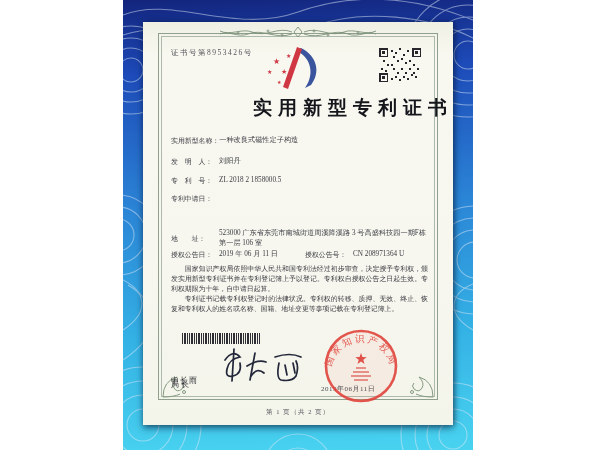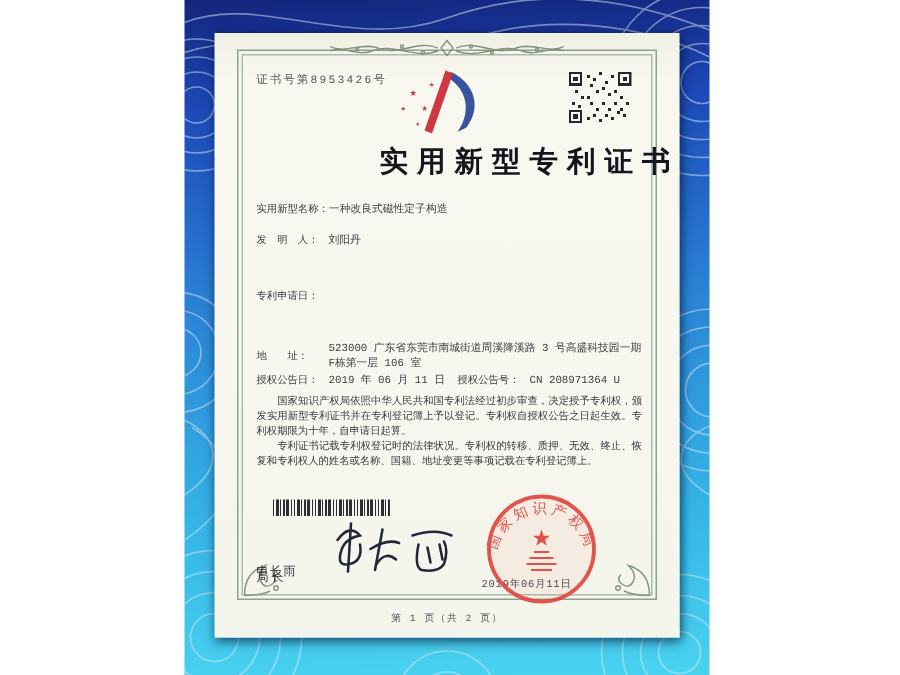--- a/index.html
+++ b/index.html
@@ -3,21 +3,21 @@
 <meta charset="utf-8">
 <style>
   html,body{margin:0;padding:0;}
   body{width:600px;height:450px;background:#ffffff;font-family:"Liberation Serif","DejaVu Serif",serif;}
   .stage{position:relative;width:600px;height:450px;background:#ffffff;overflow:hidden;}
   .photo{position:absolute;left:123px;top:0;width:350px;height:450px;
     background:linear-gradient(178deg,#13257d 0%,#1d4ab8 16%,#2b84d6 45%,#34b2e5 74%,#49d3f0 100%);}
   .swirls{position:absolute;left:0;top:0;width:350px;height:450px;}
   .cert{position:absolute;left:20px;top:22px;width:310px;height:403px;
     background:linear-gradient(180deg,#eff0e4 0%,#f8f8f0 8%,#f7f7ef 60%,#f3f4ea 100%);
-    box-shadow:0 3px 7px rgba(5,20,50,.55),2px 0 5px rgba(5,20,50,.35);font-family:Liberation Mono, monospace;}
+    box-shadow:0 3px 7px rgba(5,20,50,.55),2px 0 5px rgba(5,20,50,.35);}
   .frame{position:absolute;left:15px;right:15px;top:11px;bottom:25px;border:1.6px solid #8fa08f;}
   .frame::after{content:"";position:absolute;inset:2px;border:0.8px solid #adb9ad;}
   .cert-no{position:absolute;left:28px;top:26px;font-size:7.5px;letter-spacing:1.5px;color:#55555c;}
   .logo{position:absolute;left:118px;top:22px;}
   .qr{position:absolute;left:236px;top:26px;}
   .title{position:absolute;left:0;top:73px;width:100%;text-align:right;font-size:19px;
     font-weight:bold;letter-spacing:6px;color:#15151c;}
   .row{position:absolute;left:28px;right:22px;display:flex;align-items:center;
     font-size:7.2px;line-height:9.5px;color:#3c3c44;}
   .lbl{flex:0 0 48px;white-space:nowrap;font-size:6.9px;}
@@ -177,20 +177,24 @@
       <div class="title">实用新型专利证书</div>
 
       <div class="row" style="top:114px">
         <span class="lbl">实用新型名称：</span>
         <span class="val">一种改良式磁性定子构造</span>
       </div>
       <div class="row" style="top:135px">
         <span class="lbl">发　明　人：</span>
         <span class="val">刘阳丹</span>
       </div>
+      <div class="row" style="top:154px">
+        <span class="lbl">专　利　号：</span>
+        <span class="val">ZL 2018 2 1858000.5</span>
+      </div>
       <div class="row" style="top:172px">
         <span class="lbl">专利申请日：</span>
       </div>
       <div class="row" style="top:207px">
         <span class="lbl">地　　址：</span>
         <span class="val">523000 广东省东莞市南城街道周溪降溪路 3 号高盛科技园一期F栋第一层 106 室</span>
       </div>
       <div class="row" style="top:228px">
         <span class="grant-pair first">
           <span class="lbl">授权公告日：</span>

